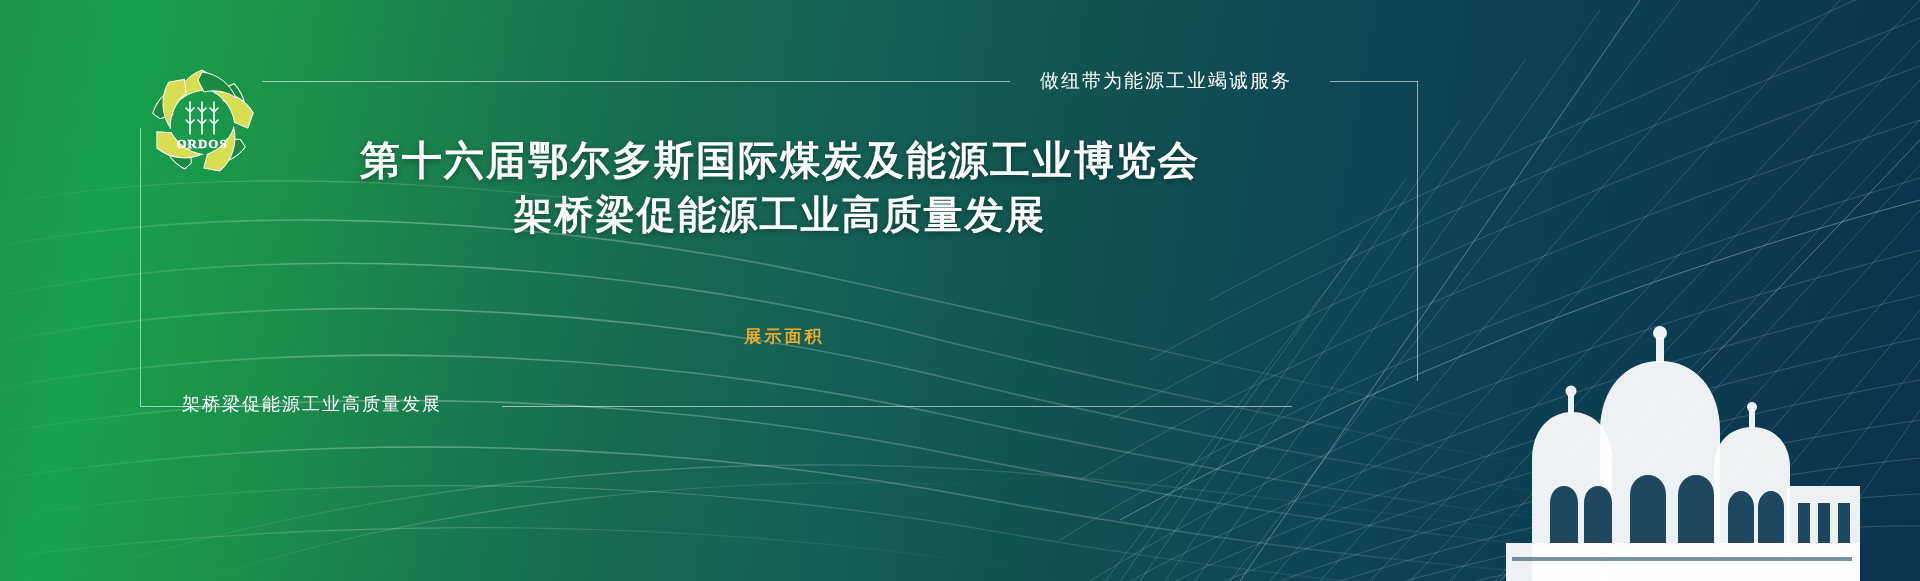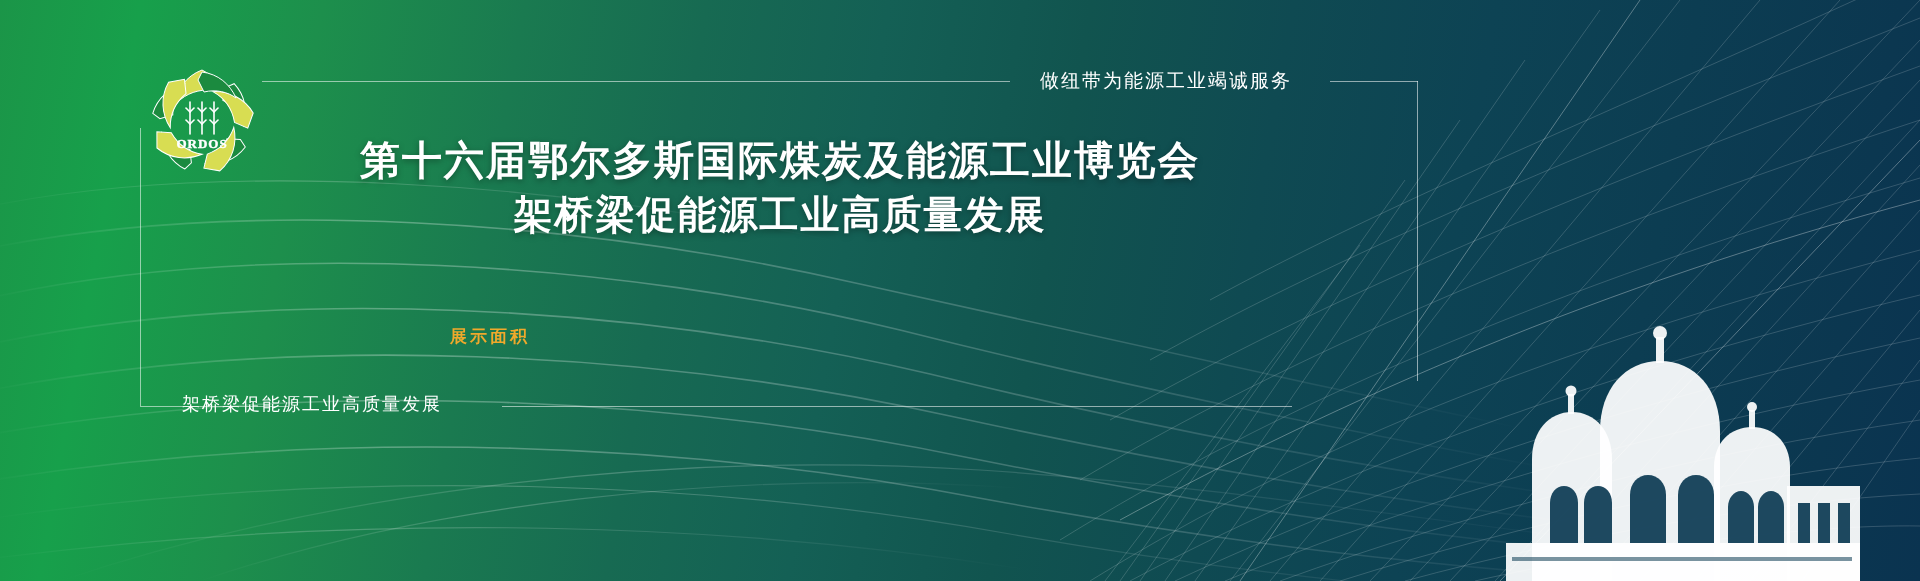--- a/index.html
+++ b/index.html
@@ -78,21 +78,21 @@
     font-weight:bold;
     font-size:23px;
     letter-spacing:1.5px;
     white-space:nowrap;
   }
 
   
   .stats {
     position:absolute;
     left:450px; top:325px; width:669px;
-    display:flex; align-items:flex-end; justify-content:space-between; gap:22px;
+    display:flex; align-items:flex-end; justify-content:center; gap:22px;
   }
   .stat { display:flex; align-items:flex-end; gap:8px; }
   .stat-label {
     color:#f0a92b;
     font-size:17px;
     font-weight:bold;
     letter-spacing:3px;
     white-space:nowrap;
     padding-bottom:5px;
   }

